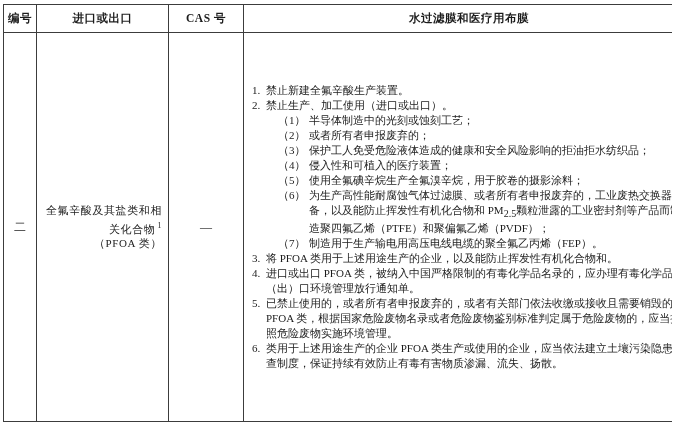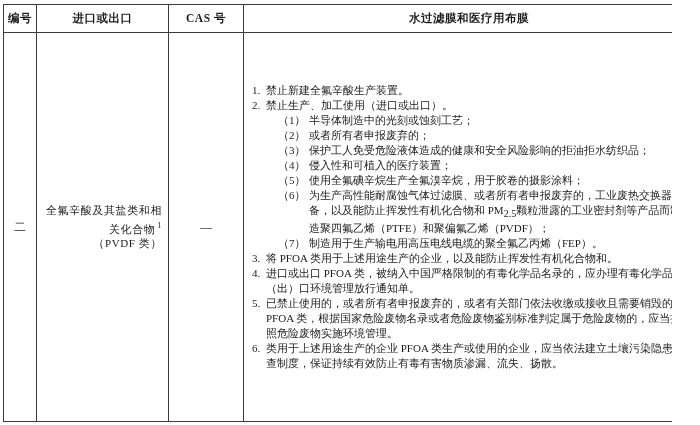--- a/index.html
+++ b/index.html
@@ -95,21 +95,21 @@
         <th>进口或出口</th>
         <th>CAS 号</th>
         <th>水过滤膜和医疗用布膜</th>
       </tr>
     </thead>
     <tbody>
       <tr>
         <td class="c-num">二</td>
         <td class="c-name">
           <div><span>全氟辛酸及其盐类和相关化合物</span><sup class="fn">1</sup></div>
-          <div>（PVDF 类）</div>
+          <div>（PFOA 类）</div>
         </td>
         <td class="c-cas">—</td>
         <td class="c-measures">
           <div class="measures">
 
             <div class="m-item">
               <span class="m-num">1.</span>
               <span class="m-text">禁止新建全氟辛酸生产装置。</span>
             </div>
 

